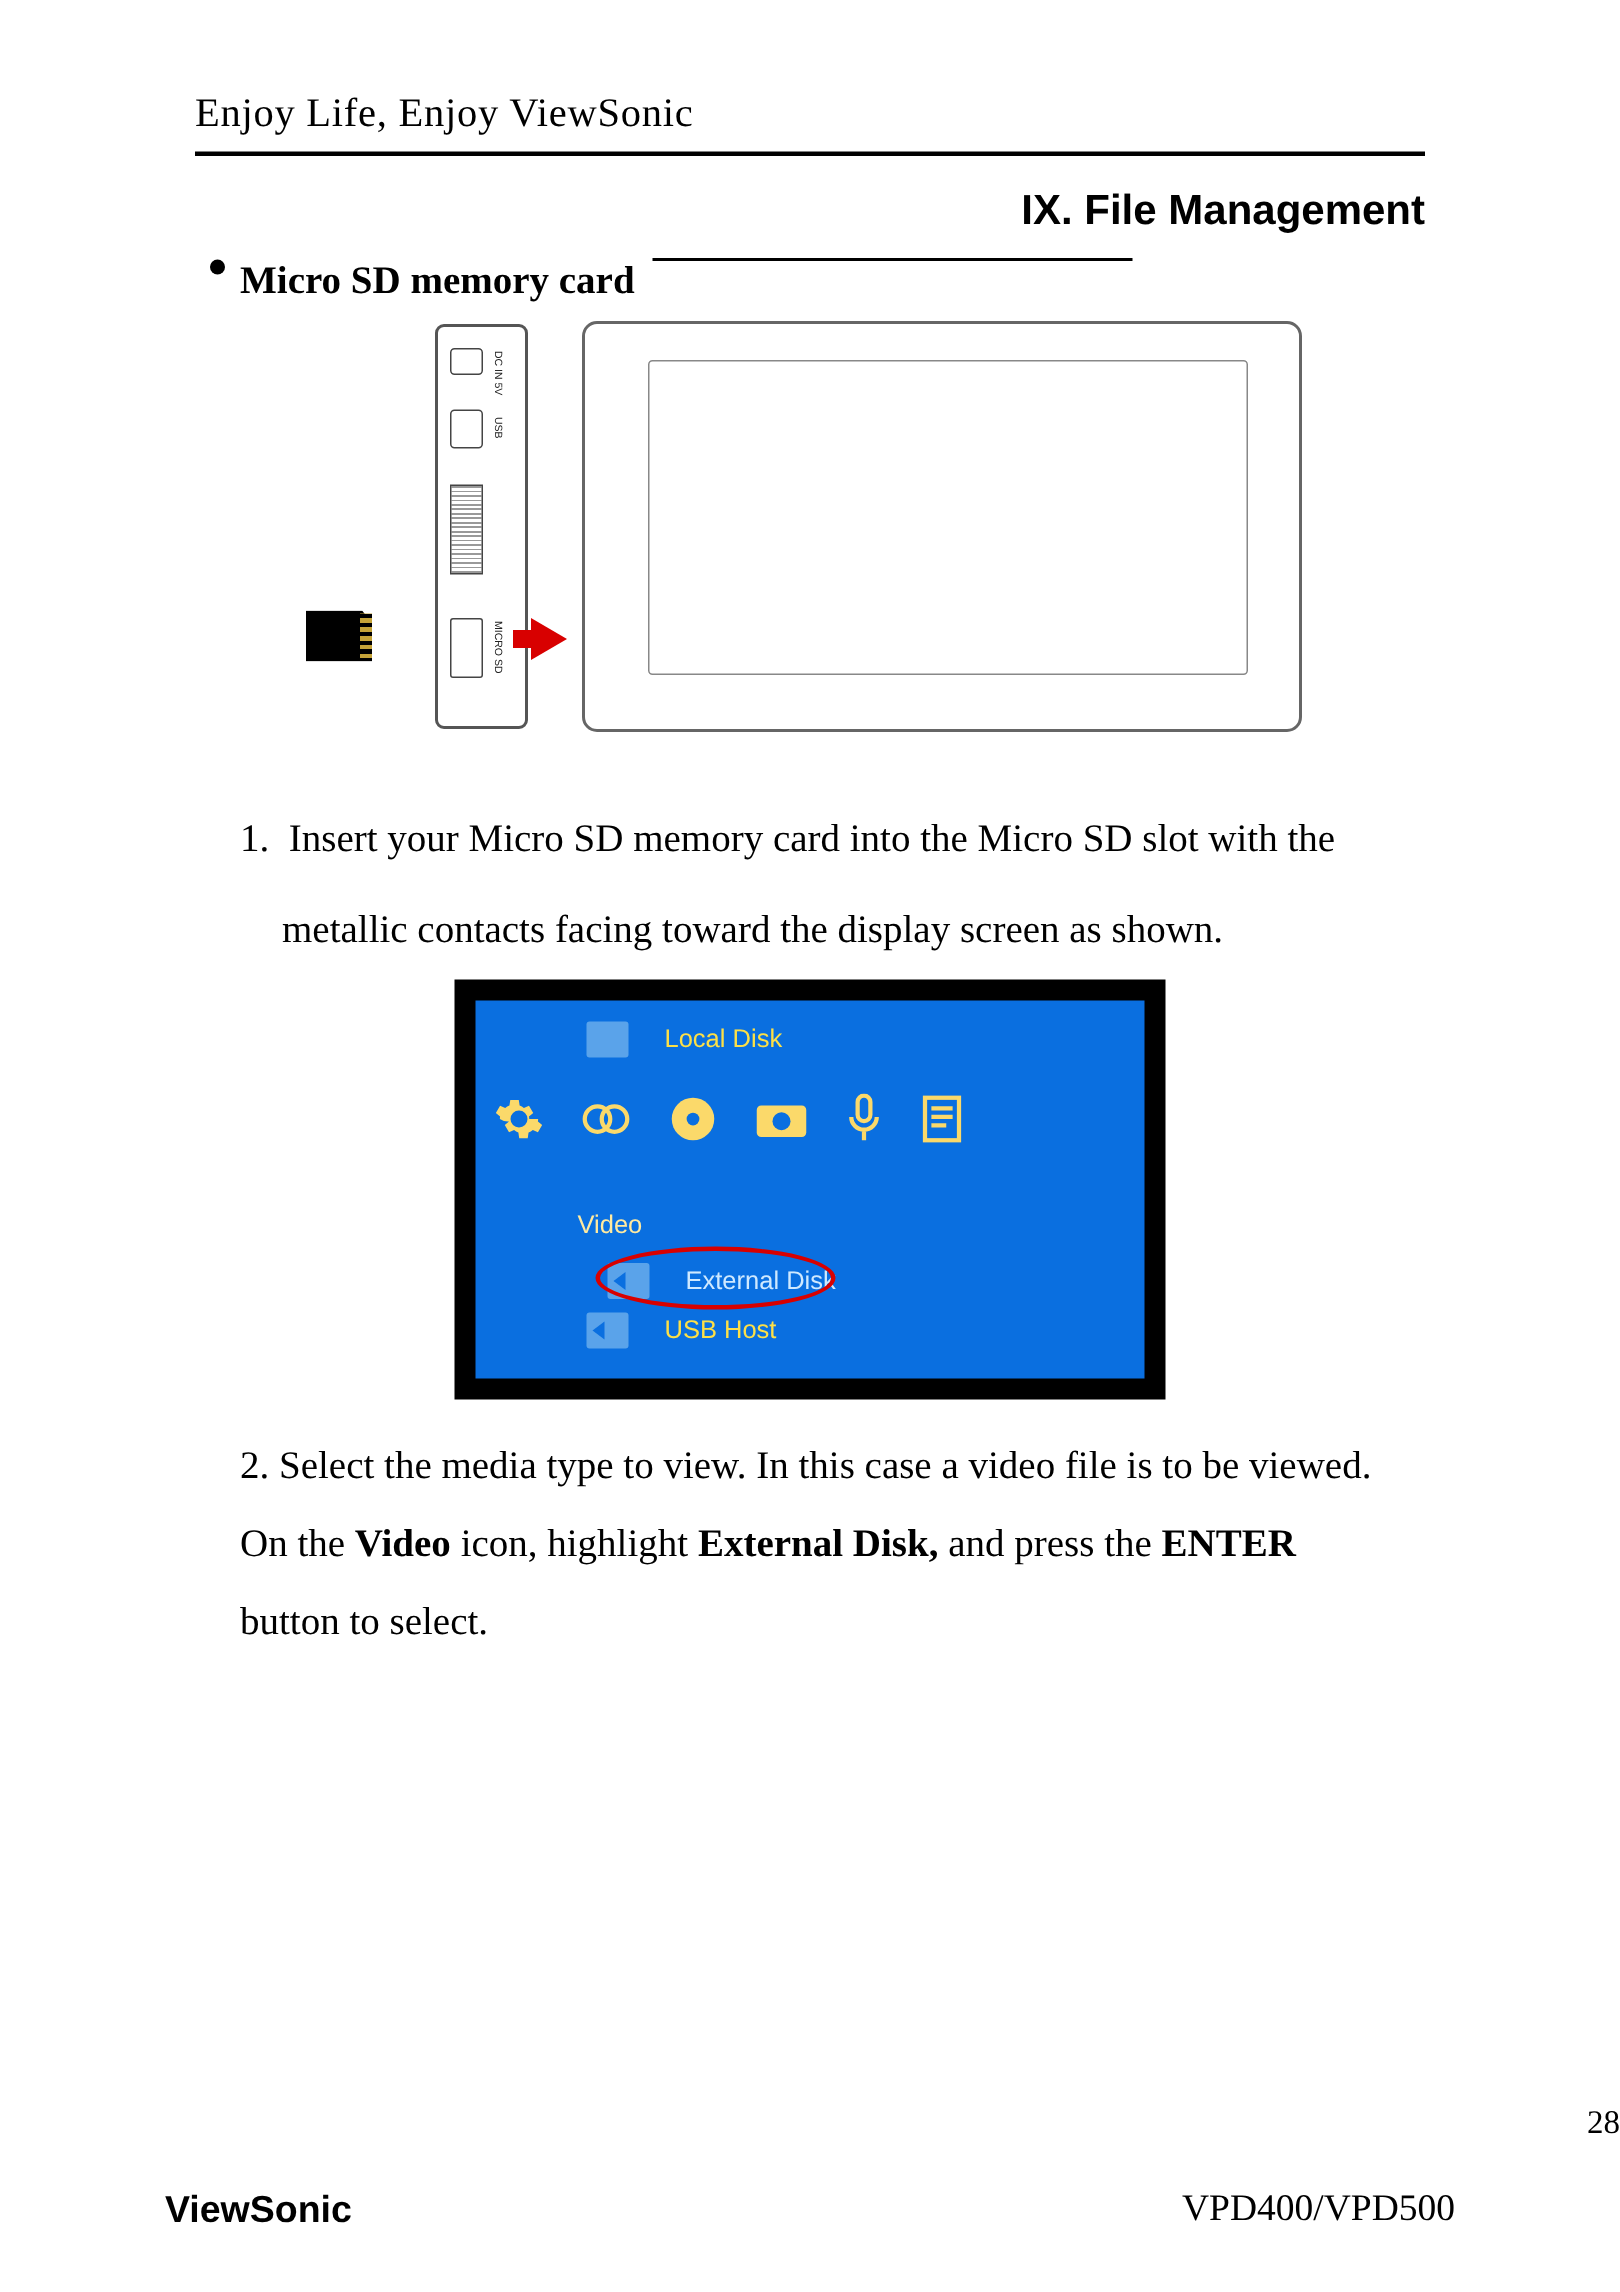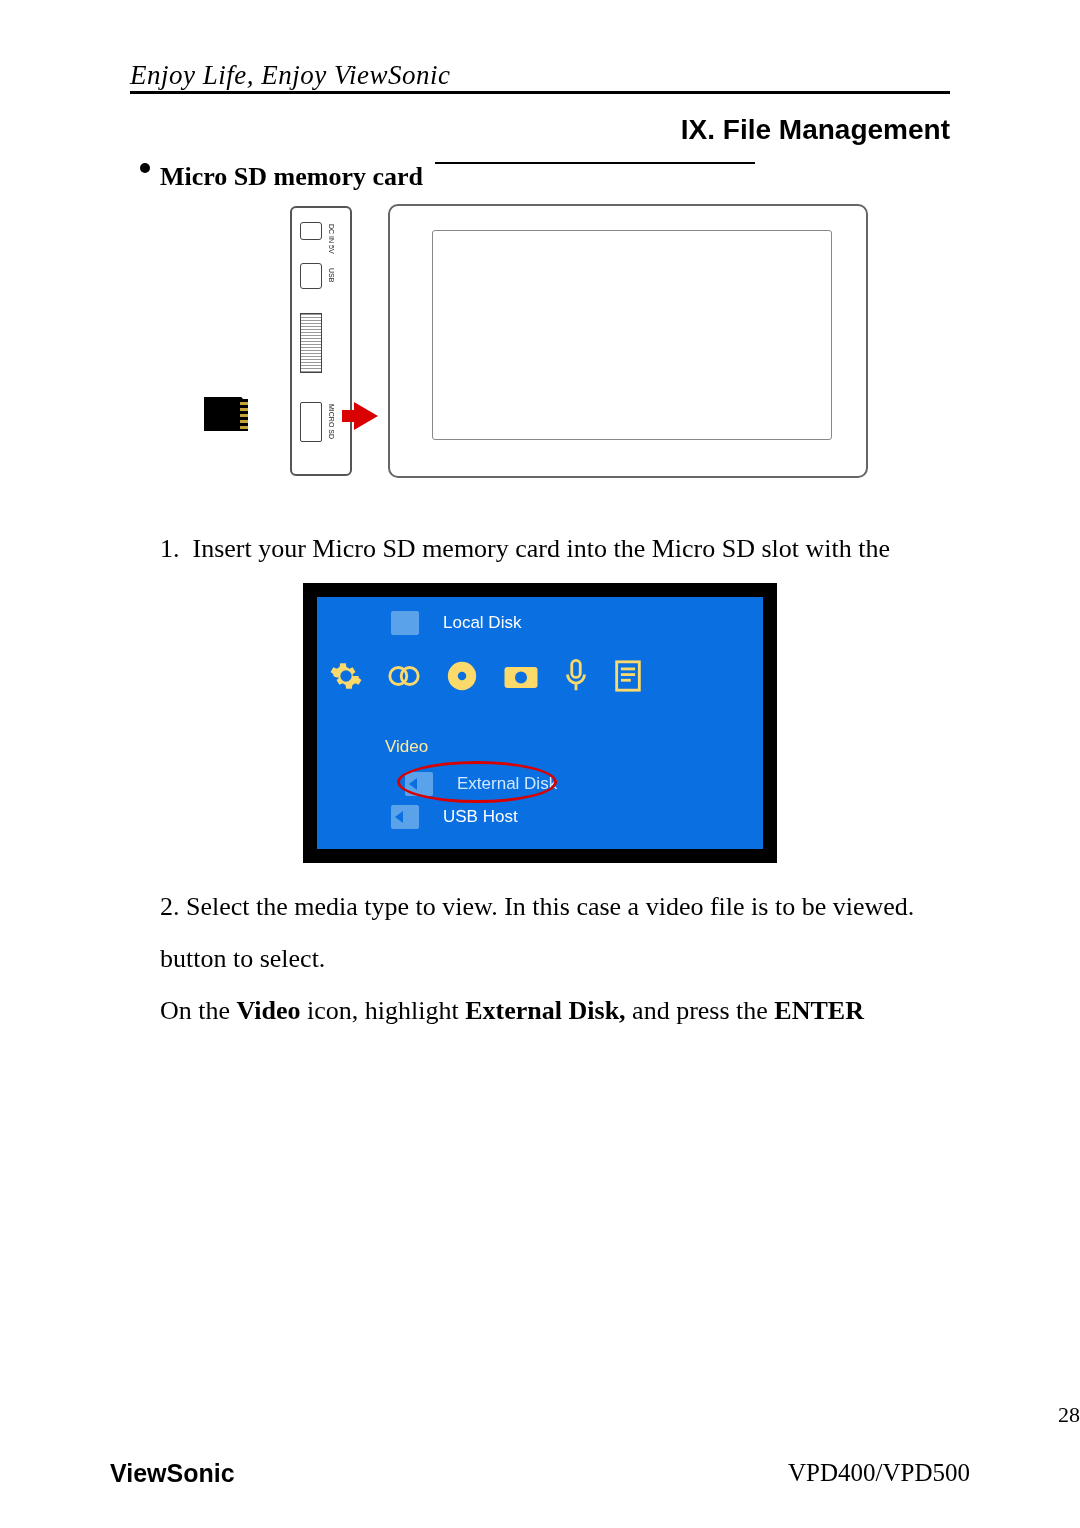--- a/index.html
+++ b/index.html
@@ -10,21 +10,21 @@
     font-family: "Times New Roman", Times, serif;
     color: #000;
     position: relative;
   }
   .page {
     padding: 60px 130px 0 130px;
   }
   .header {
     font-size: 27px;
     letter-spacing: 0.5px;
-    font-style: italic;
+    margin-bottom: 10px;
   }
   .hr {
     border: none;
     border-top: 3px solid #000;
     margin-bottom: 20px;
   }
   .section-title {
     font-family: Arial, Helvetica, sans-serif;
     font-weight: bold;
     font-size: 28px;
@@ -163,21 +163,21 @@
   .r1 { top: 14px; left: 74px; }
   .r2 { top: 62px; left: 12px; gap: 24px; }
   .r3 { top: 140px; left: 68px; color: #ffeaa0; }
   .r4 { top: 175px; left: 74px; padding-left: 14px; }
   .r5 { top: 208px; left: 74px; }
   .ico {
     display: inline-flex; align-items: center; justify-content: center;
     color: #fbd96a;
   }
   .lbl { margin-left: 14px; }
-  .lbl.dim { color: #ffffff; }
+  .lbl.dim { color: #fde047; }
   .mini-ico {
     width: 28px; height: 24px;
     background: #5aa3ea;
     border-radius: 2px;
     margin-right: 10px;
     position: relative;
   }
   .mini-ico.arrowico::after {
     content: ""; position: absolute; left: 4px; top: 6px;
     border-top: 6px solid transparent; border-bottom: 6px solid transparent;
@@ -246,20 +246,21 @@
     <div class="arrow"></div>
     <div class="device-front">
       <div class="screen-inner"></div>
     </div>
   </div>
 
   <p class="body-text step">
     <span>1.</span>&nbsp;
     <span>Insert your Micro SD memory card into the Micro SD slot with the</span>
   </p>
+  <p class="body-text" style="margin-left:58px;">metallic contacts facing toward the display screen as shown.</p>
 
   <div class="screenshot">
     <div class="ss-inner">
       <div class="row r1">
         <span class="mini-ico"></span>
         <span class="lbl dim">Local Disk</span>
       </div>
       <div class="row r2">
         <span class="ico">
           <svg width="34" height="34" viewBox="0 0 24 24">
@@ -309,23 +310,23 @@
         <span class="lbl dim">USB Host</span>
       </div>
       <div class="circle-mark"></div>
     </div>
   </div>
 
   <p class="para">
     <span>2.</span>
     <span>Select the media type to view.    In this case a video file is to be viewed.</span>
   </p>
-  <p class="para">button to select.</p>
   <p class="para">
     <span>On the </span><b>Video</b><span> icon, highlight </span><b>External Disk,</b><span> and press the </span><b>ENTER</b>
   </p>
+  <p class="para">button to select.</p>
 </div>
 
 <div class="page-num">28</div>
 <div class="footer">
   <span class="footer-left">ViewSonic</span>
   <span>VPD400/VPD500</span>
 </div>
 
 </body></html>

